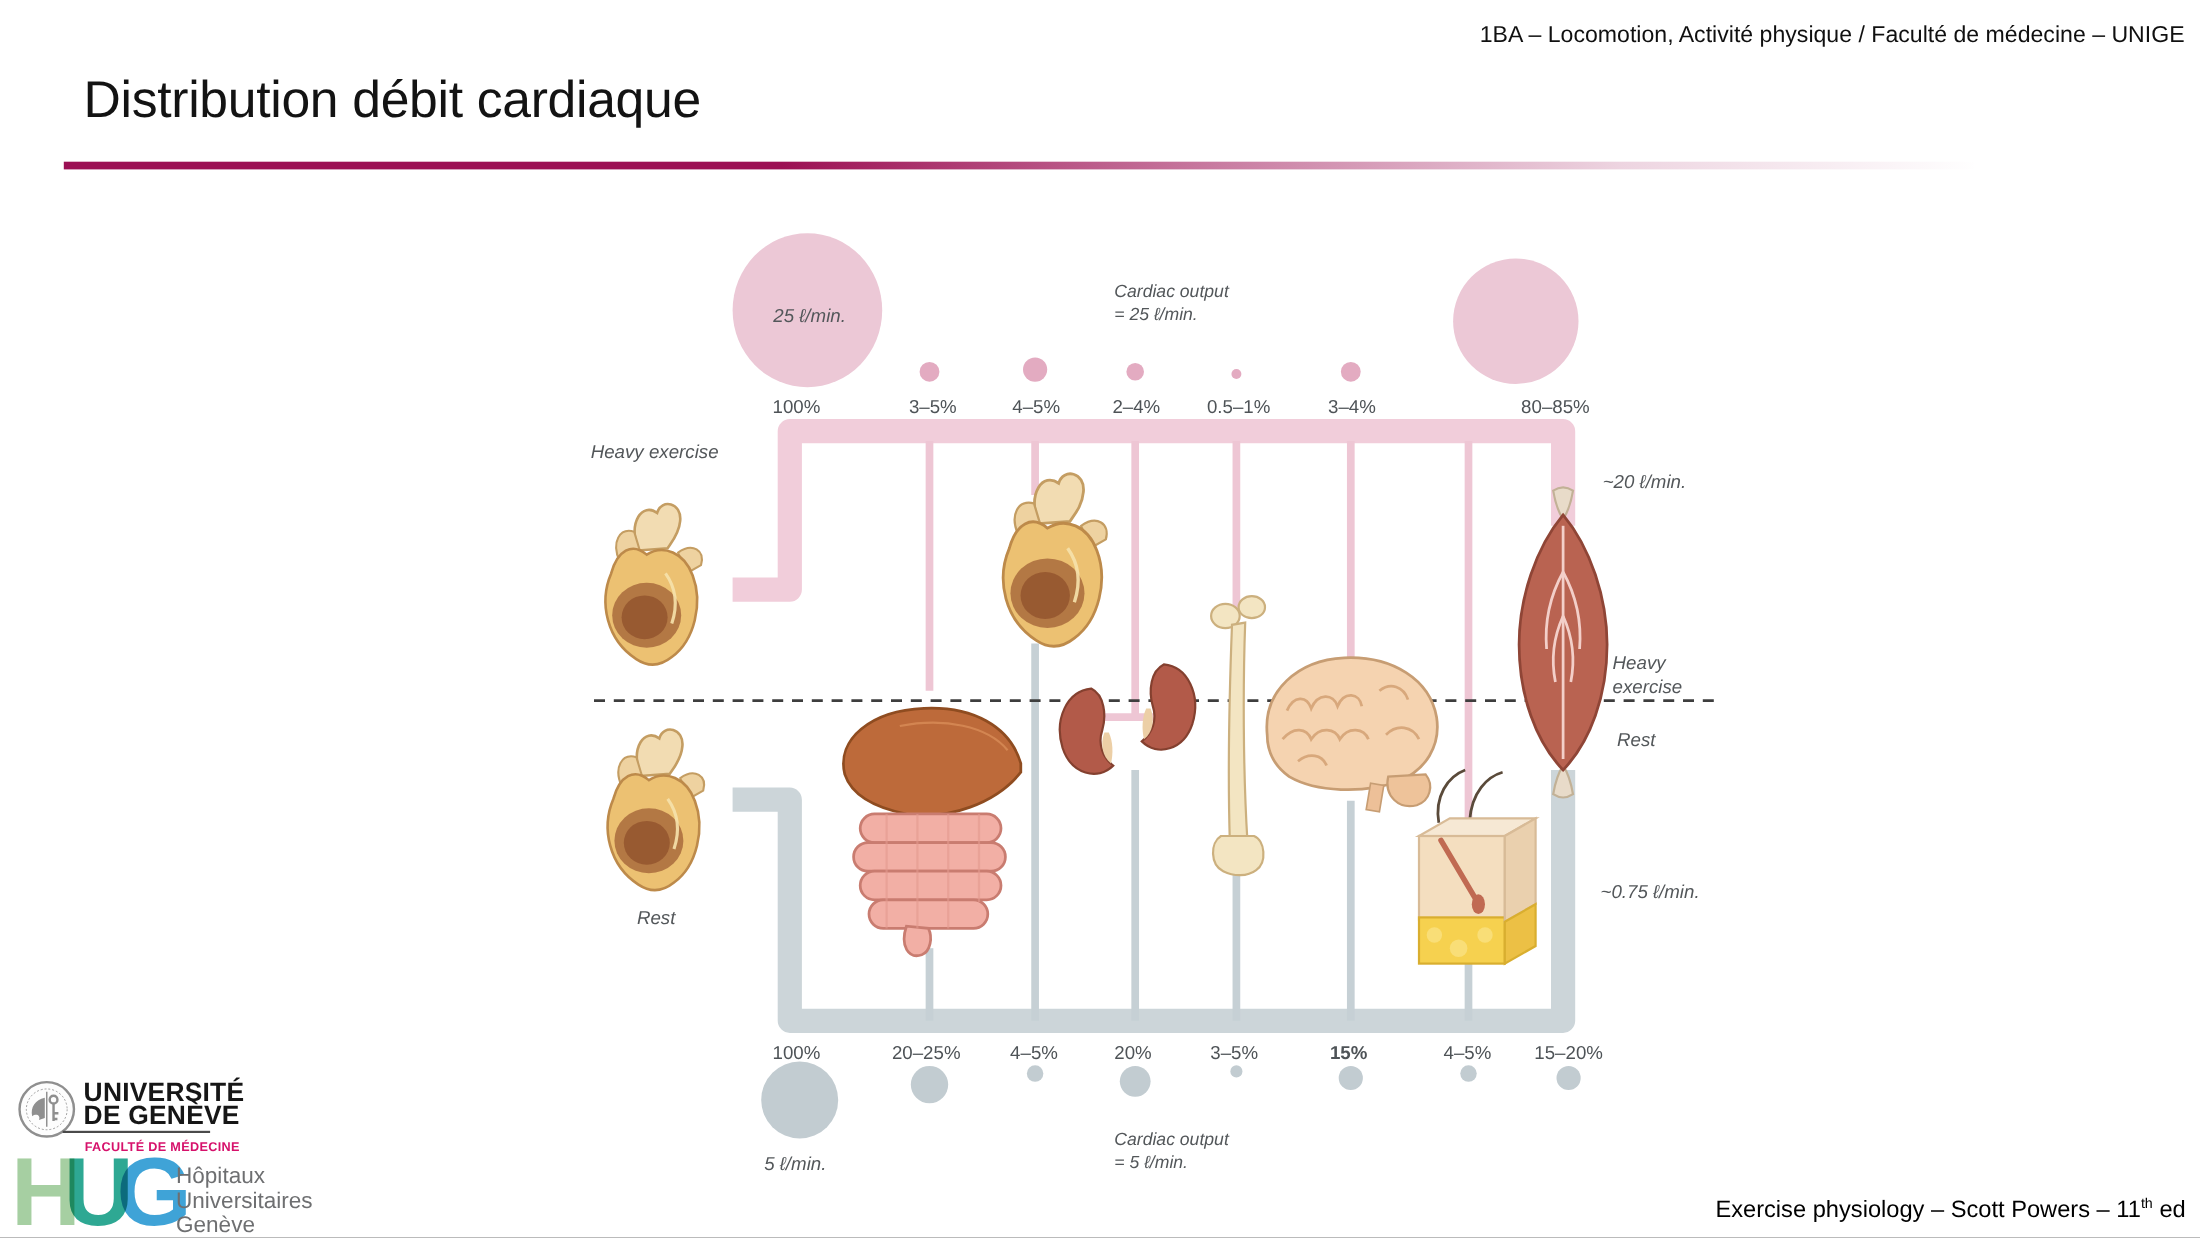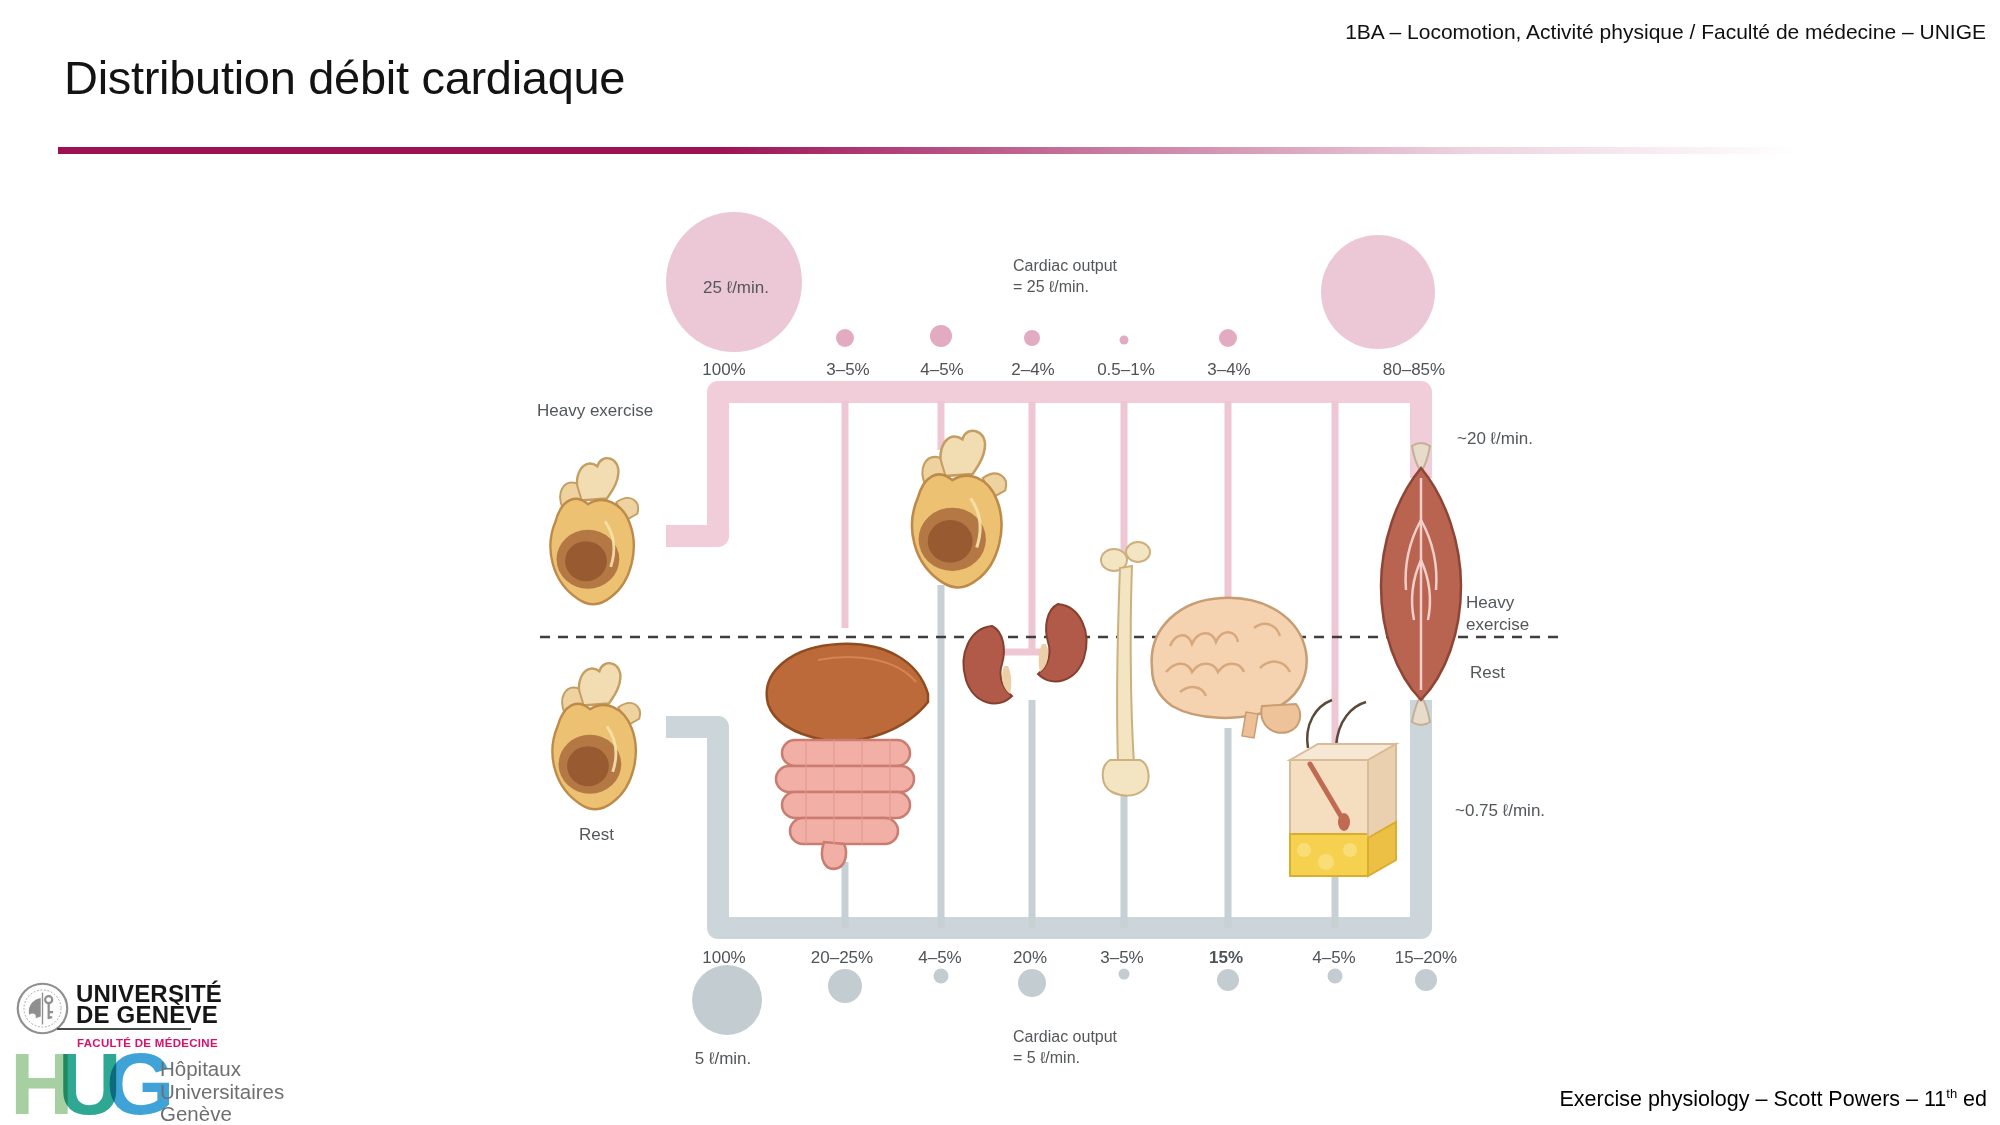--- a/index.html
+++ b/index.html
@@ -1,23 +1,23 @@
 <!DOCTYPE html>
 <html><head>
 <meta charset="utf-8">
 <style>
   html,body{margin:0;padding:0;background:#888;}
   .slide{position:relative;width:2000px;height:1125px;background:#ffffff;overflow:hidden;
          font-family:"Liberation Sans",sans-serif;}
   .course{position:absolute;top:20px;right:14px;font-size:21px;color:#101010;white-space:nowrap;}
-  .title{position:absolute;left:64px;top:50px;margin:0;font-size:47px;font-weight:400;color:#131313;letter-spacing:-0.3px;}
+  .title{position:absolute;left:64px;top:50px;margin:12px;font-size:47px;font-weight:400;color:#131313;letter-spacing:-0.3px;}
   .title-rule{position:absolute;left:58px;top:147px;width:1813px;height:7px;
       background:linear-gradient(90deg,#9c1054 0%,#9c1054 36%,rgba(156,16,84,.55) 58%,rgba(156,16,84,.18) 78%,rgba(156,16,84,0) 96%);}
   svg.art{position:absolute;left:0;top:0;}
-  .dlabel{position:absolute;font-size:17px;color:#53575a;white-space:nowrap;}
+  .dlabel{position:absolute;font-size:17px;color:#53575a;white-space:nowrap;font-style:italic;}
   .cx{transform:translateX(-50%);}
   .co{line-height:21px;}
   .pct{position:absolute;font-size:17px;color:#4e5357;white-space:nowrap;transform:translateX(-50%);}
   
   .seal{position:absolute;left:16px;top:982px;}
   .unige-name{position:absolute;left:76px;top:983px;font-size:24px;font-weight:700;color:#161616;line-height:21px;letter-spacing:0.2px;}
   .unige-rule{position:absolute;left:57px;top:1028px;width:134px;height:2px;background:#4a4a4a;}
   .faculty{position:absolute;left:77px;top:1037px;font-size:11.5px;font-weight:700;color:#d6116b;letter-spacing:0.3px;}
   .hug-letter{position:absolute;top:1044px;font-size:88px;line-height:80px;font-weight:700;mix-blend-mode:multiply;}
   .hug-h{left:10px;color:#a6cfa2;}

